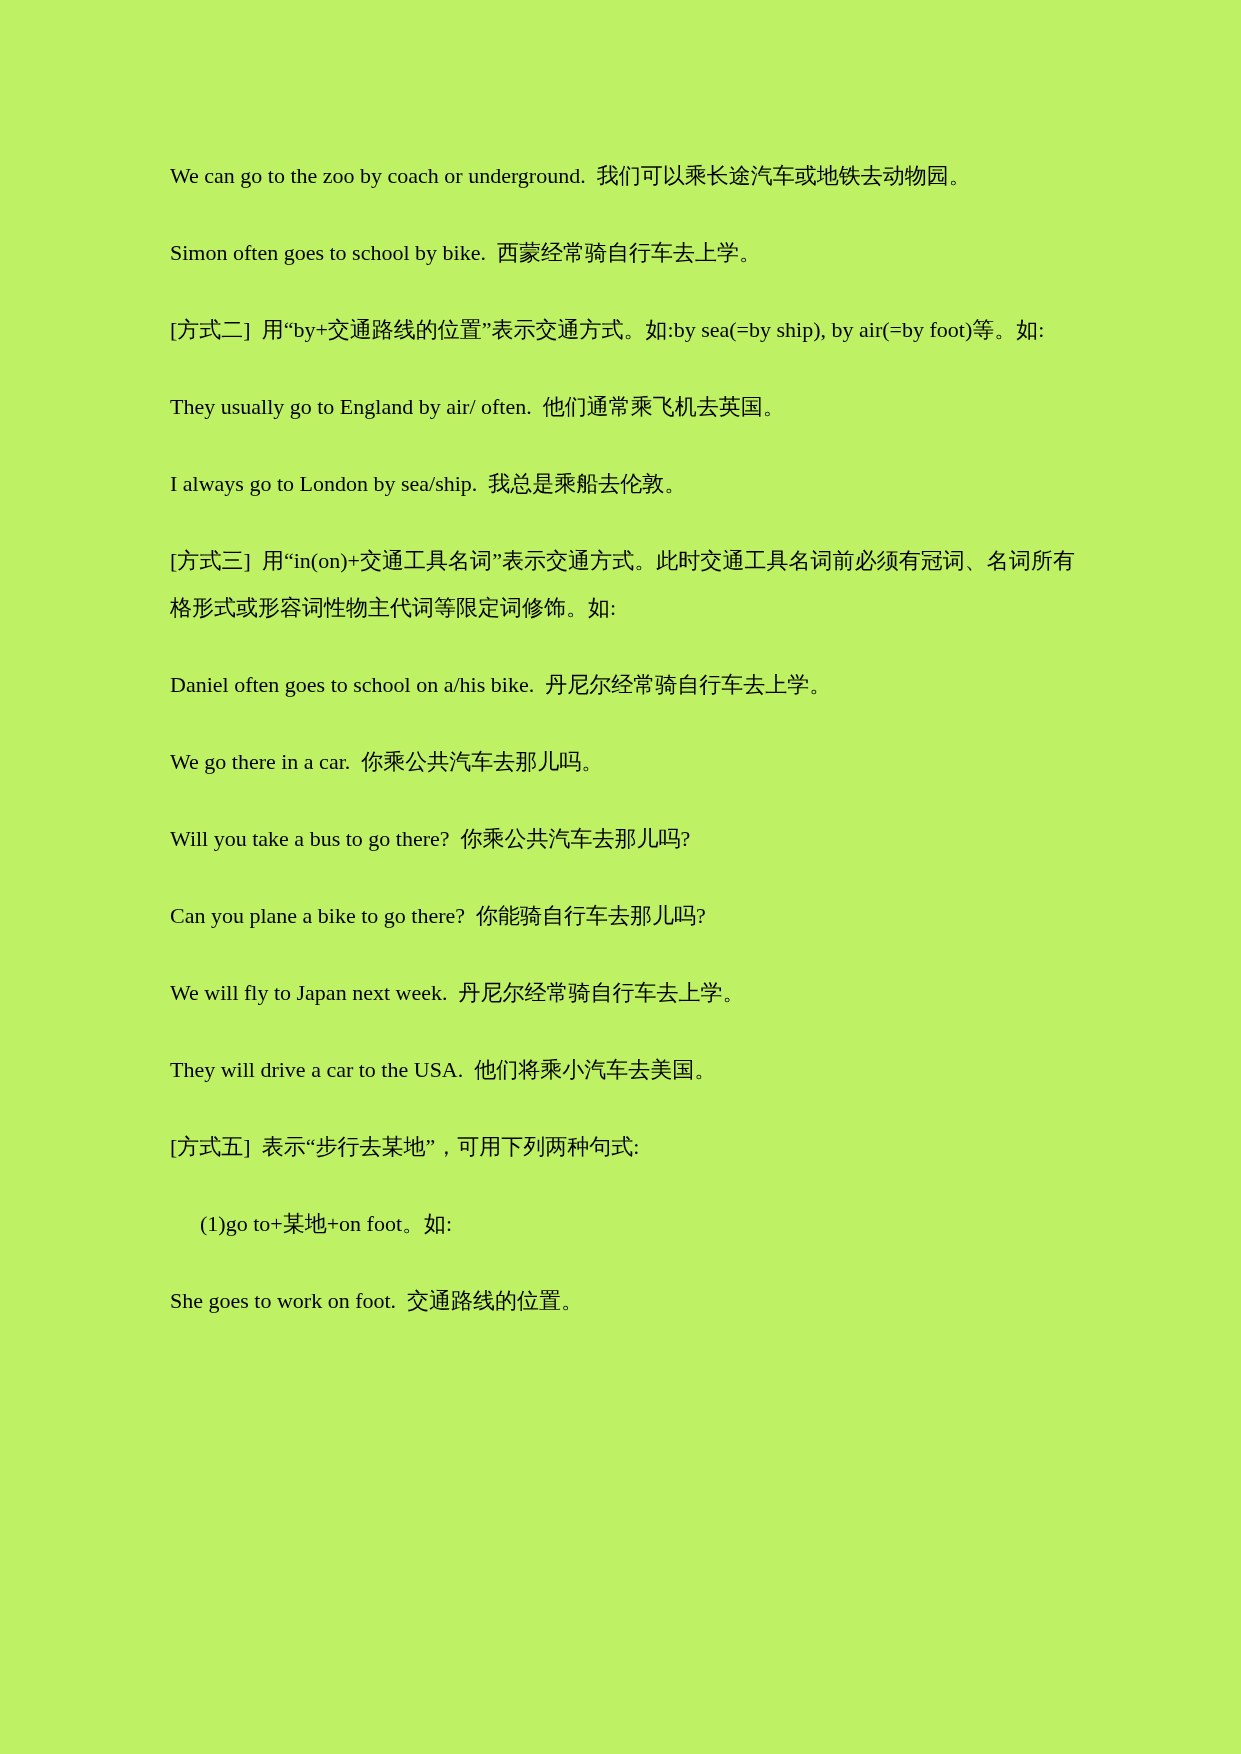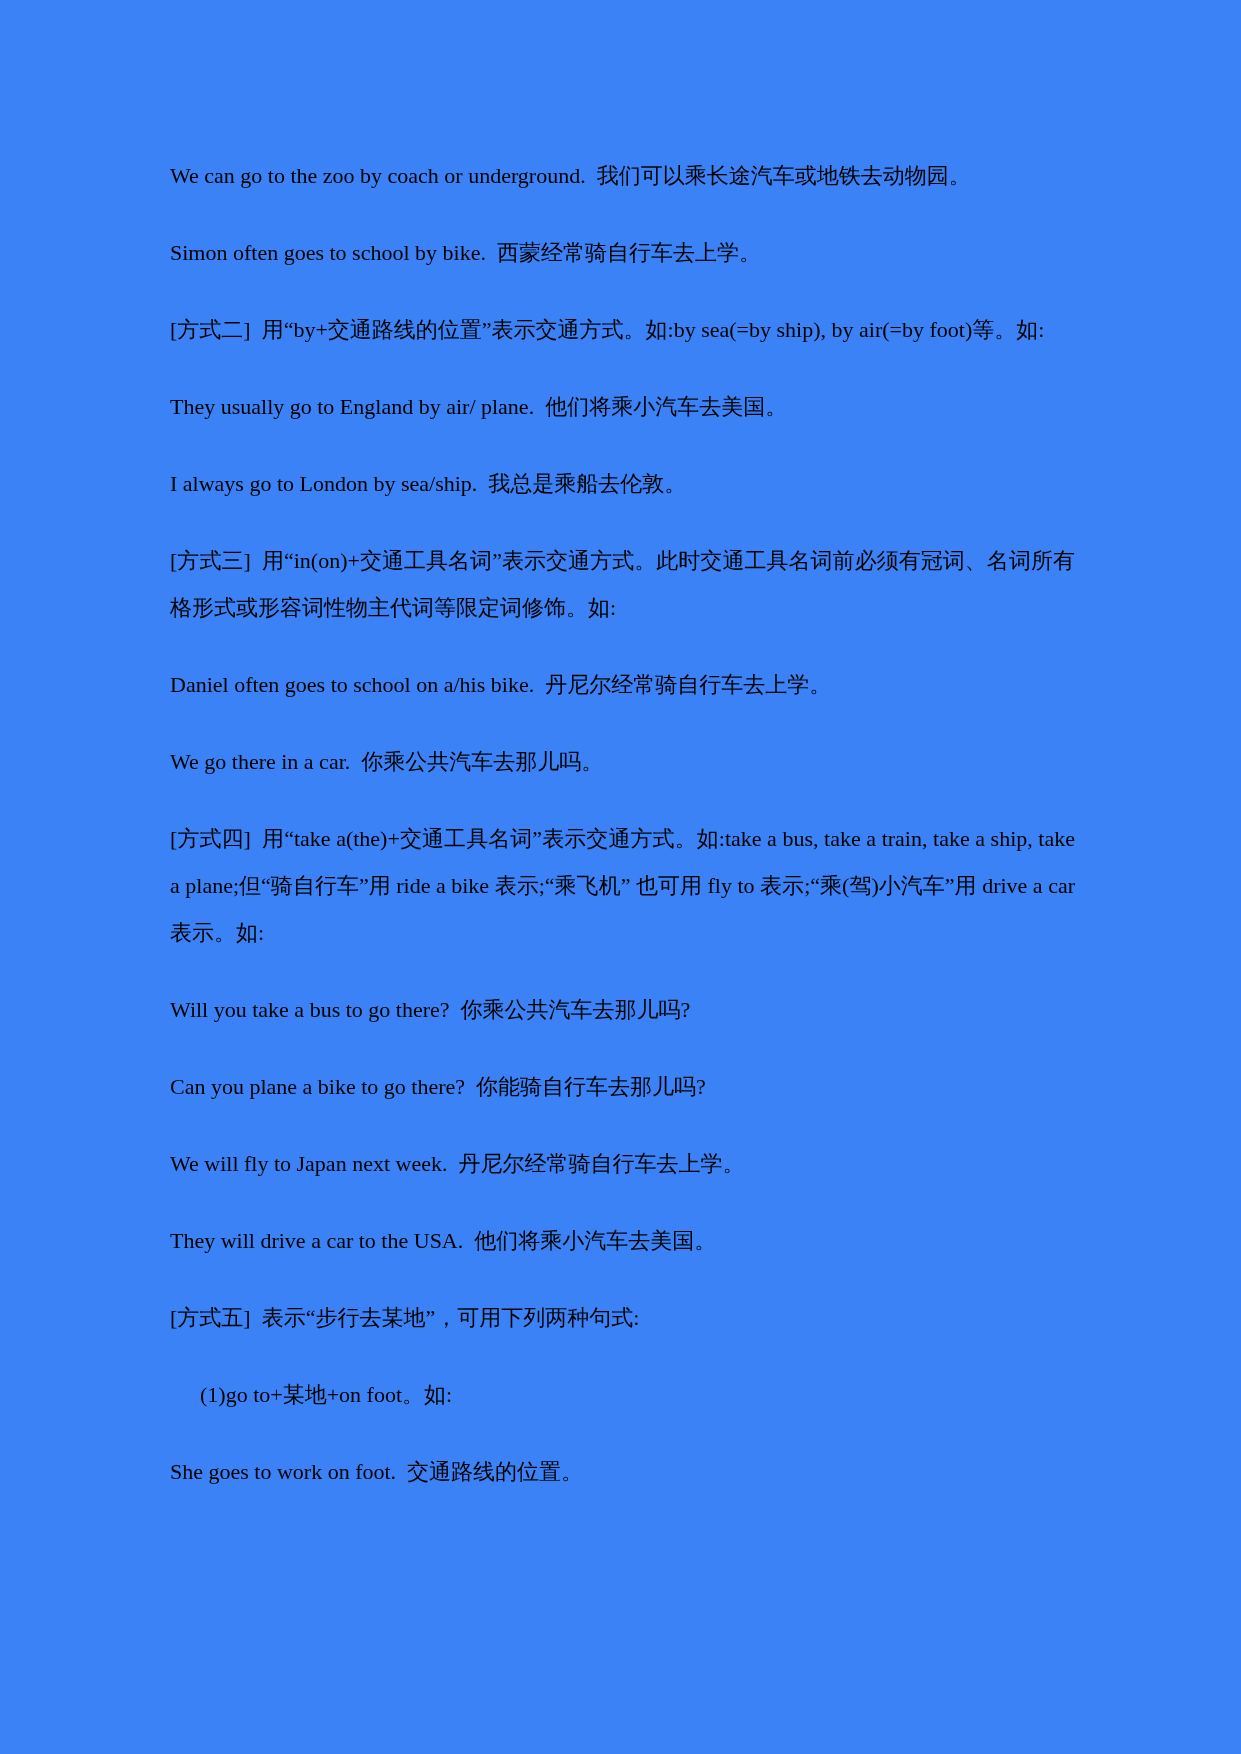--- a/index.html
+++ b/index.html
@@ -5,21 +5,21 @@
   html, body {
     margin: 0;
     padding: 0;
     background: #ffffff;
   }
   .page {
     position: relative;
     width: 1241px;
     height: 1754px;
     margin: 0 auto;
-    background: #3b82f6;
+    background: #bef264;
     color: #000000;
     font-family: "Liberation Serif", "DejaVu Serif", serif;
     box-sizing: border-box;
     padding: 152px 166px 60px 170px;
     overflow: hidden;
   }
   .doc p {
     margin: 0 0 30px 0;
     font-size: 22px;
     line-height: 47px;
@@ -32,26 +32,25 @@
   }
 </style>
 </head>
 <body>
 
 <div class="page">
   <div class="doc">
     <p>We can go to the zoo by coach or underground.  我们可以乘长途汽车或地铁去动物园。</p>
     <p>Simon often goes to school by bike.  西蒙经常骑自行车去上学。</p>
     <p>[方式二]  用“by+交通路线的位置”表示交通方式。如:by sea(=by ship), by air(=by foot)等。如:</p>
-    <p>They usually go to England by air/ plane.  他们将乘小汽车去美国。</p>
+    <p>They usually go to England by air/ often.  他们通常乘飞机去英国。</p>
     <p>I always go to London by sea/ship.  我总是乘船去伦敦。</p>
     <p>[方式三]  用“in(on)+交通工具名词”表示交通方式。此时交通工具名词前必须有冠词、名词所有格形式或形容词性物主代词等限定词修饰。如:</p>
     <p>Daniel often goes to school on a/his bike.  丹尼尔经常骑自行车去上学。</p>
     <p>We go there in a car.  你乘公共汽车去那儿吗。</p>
-    <p>[方式四]  用“take a(the)+交通工具名词”表示交通方式。如:take a bus, take a train, take a ship, take a plane;但“骑自行车”用 ride a bike 表示;“乘飞机” 也可用 fly to 表示;“乘(驾)小汽车”用 drive a car 表示。如:</p>
     <p>Will you take a bus to go there?  你乘公共汽车去那儿吗?</p>
     <p>Can you plane a bike to go there?  你能骑自行车去那儿吗?</p>
     <p>We will fly to Japan next week.  丹尼尔经常骑自行车去上学。</p>
     <p>They will drive a car to the USA.  他们将乘小汽车去美国。</p>
     <p>[方式五]  表示“步行去某地”，可用下列两种句式:</p>
     <p class="indent-1">(1)go to+某地+on foot。如:</p>
     <p>She goes to work on foot.  交通路线的位置。</p>
   </div>
 </div>
 

